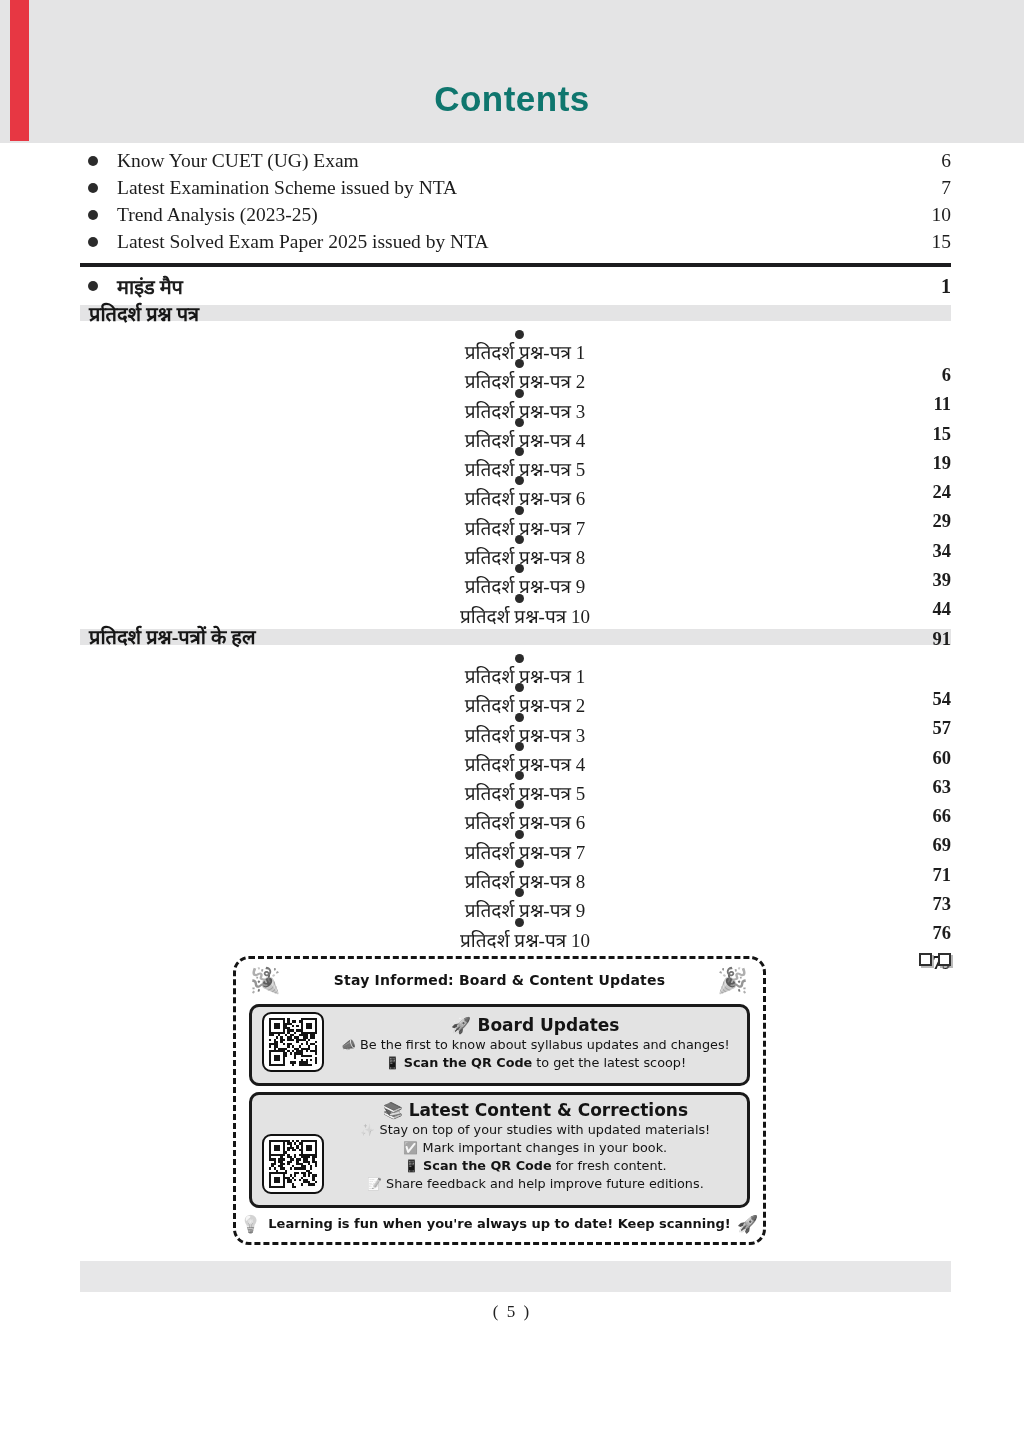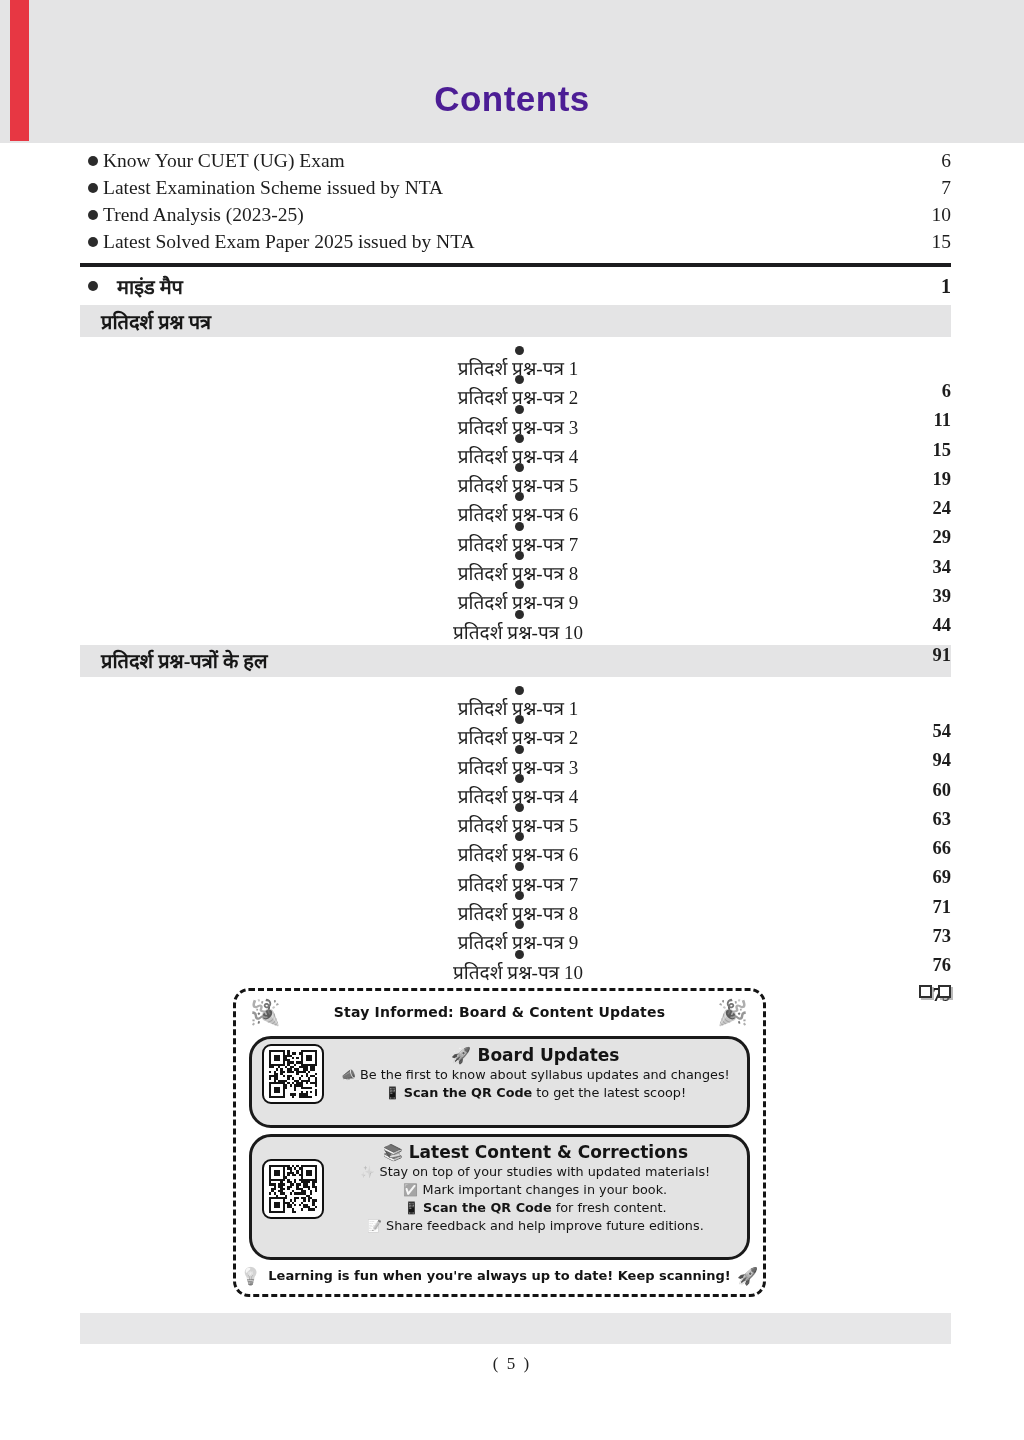--- a/index.html
+++ b/index.html
@@ -5,38 +5,38 @@
   html,body{margin:0;padding:0;background:#fff;}
   .page{position:relative;width:1024px;height:1440px;background:#ffffff;overflow:hidden;
         font-family:"Liberation Serif",serif;color:#1d1d1d;}
 
   
   .red-tab{position:absolute;left:10px;top:0;width:19px;height:141px;background:#e73743;}
 
   
   .header-band{height:143px;background:#e4e4e5;display:flex;align-items:flex-end;justify-content:center;
                box-sizing:border-box;padding-bottom:24px;}
-  .header-title{font-family:"Liberation Sans",sans-serif;font-weight:bold;font-size:35px;color:#4c1d95;letter-spacing:.5px;}
+  .header-title{font-family:"Liberation Sans",sans-serif;font-weight:bold;font-size:35px;color:#0f766e;letter-spacing:.5px;}
 
   .content{margin:0 73px 0 80px;position:relative;}
 
   .row{display:flex;align-items:center;height:27px;}
   .row .bullet{flex:none;width:10px;height:10px;border-radius:50%;background:#2b2b2b;margin-left:8px;}
-  .row .lbl{margin-left:5px;font-size:19.5px;white-space:nowrap;}
+  .row .lbl{margin-left:19px;font-size:19.5px;white-space:nowrap;}
   .row .pg{margin-left:auto;font-size:19.5px;}
   .toc-english{margin-top:4px;}
 
   .rule{height:4px;background:#1c1c1e;margin-top:8px;}
 
   .mindmap-row{height:38px;display:flex;align-items:center;}
   .mindmap-row .bullet{flex:none;width:10px;height:10px;border-radius:50%;background:#2b2b2b;margin-left:8px;}
   .mindmap-row .lbl{margin-left:19px;font-size:20px;font-weight:bold;}
   .mindmap-row .pg{margin-left:auto;font-size:20px;font-weight:bold;}
 
-  .section-bar{height:32px;background:#e4e4e5;display:flex;align-items:center;padding-left:21px;
+  .section-bar{height:16px;background:#e4e4e5;display:flex;align-items:center;padding-left:9px;
                font-weight:bold;font-size:20px;color:#161616;}
   .section-items{margin-top:9px;margin-bottom:6px;}
   .section-items .row{height:29.3px;flex-direction:column;}
   .section-items .row .bullet{width:9px;height:9px;}
   .section-items .row .lbl{font-size:19px;}
   .section-items .row .pg{font-size:18.5px;font-weight:bold;}
 
   .squares-row{display:flex;justify-content:flex-end;gap:6px;height:15px;margin-top:2px;margin-bottom:-15px;}
   .square{width:13px;height:13px;box-sizing:border-box;border:2px solid #2f2f2f;background:#fff;
           box-shadow:2px 2px 0 rgba(130,130,130,.55);}
@@ -44,22 +44,22 @@
   
   .updates-box{width:533px;margin-left:153px;margin-top:3px;box-sizing:border-box;
                border:3px dashed #141414;border-radius:16px;padding:5px 13px 8px;
                font-family:"DejaVu Sans",sans-serif;color:#141414;}
   .box-title-row{display:flex;align-items:center;justify-content:space-between;padding:2px 1px 3px;}
   .box-title{font-weight:bold;font-size:14px;letter-spacing:.2px;white-space:nowrap;}
   .emoji{filter:grayscale(1);opacity:.9;}
   .title-emoji{font-size:25px;}
   .flip{display:inline-block;transform:scaleX(-1);}
 
-  .update-card{border:3px solid #1a1a1a;border-radius:22px;background:#e3e3e3;
-               display:flex;align-items:center;gap:10px;padding:5px 10px 21px;margin-top:6px;}
+  .update-card{border:3px solid #1a1a1a;border-radius:10px;background:#e3e3e3;
+               display:flex;align-items:flex-end;gap:10px;padding:5px 10px 11px;margin-top:6px;}
   .qr-frame{flex:none;width:62px;height:60px;box-sizing:border-box;background:#fff;border:2.5px solid #111;
             border-radius:9px;display:flex;align-items:center;justify-content:center;}
   .qr{width:50px;height:48px;}
   .card-body{flex:1;text-align:center;}
   .card-title{font-weight:bold;font-size:17px;margin-bottom:1px;white-space:nowrap;}
   .card-title .emoji{font-size:16px;}
   .card-line{font-size:12.8px;line-height:1.42;white-space:nowrap;}
   .card-line .emoji{font-size:12px;}
   .box-footer{display:flex;align-items:center;justify-content:center;gap:7px;
               font-weight:bold;font-size:13px;padding-top:6px;white-space:nowrap;}
@@ -172,21 +172,21 @@
     </div>
     <div class="section-items" id="section-1-items">
         <div class="row">
     <span class="bullet"></span>
     <span class="lbl">प्रतिदर्श प्रश्न-पत्र 1</span>
     <span class="pg">54</span>
   </div>
         <div class="row">
     <span class="bullet"></span>
     <span class="lbl">प्रतिदर्श प्रश्न-पत्र 2</span>
-    <span class="pg">94</span>
+    <span class="pg">57</span>
   </div>
         <div class="row">
     <span class="bullet"></span>
     <span class="lbl">प्रतिदर्श प्रश्न-पत्र 3</span>
     <span class="pg">60</span>
   </div>
         <div class="row">
     <span class="bullet"></span>
     <span class="lbl">प्रतिदर्श प्रश्न-पत्र 4</span>
     <span class="pg">63</span>

